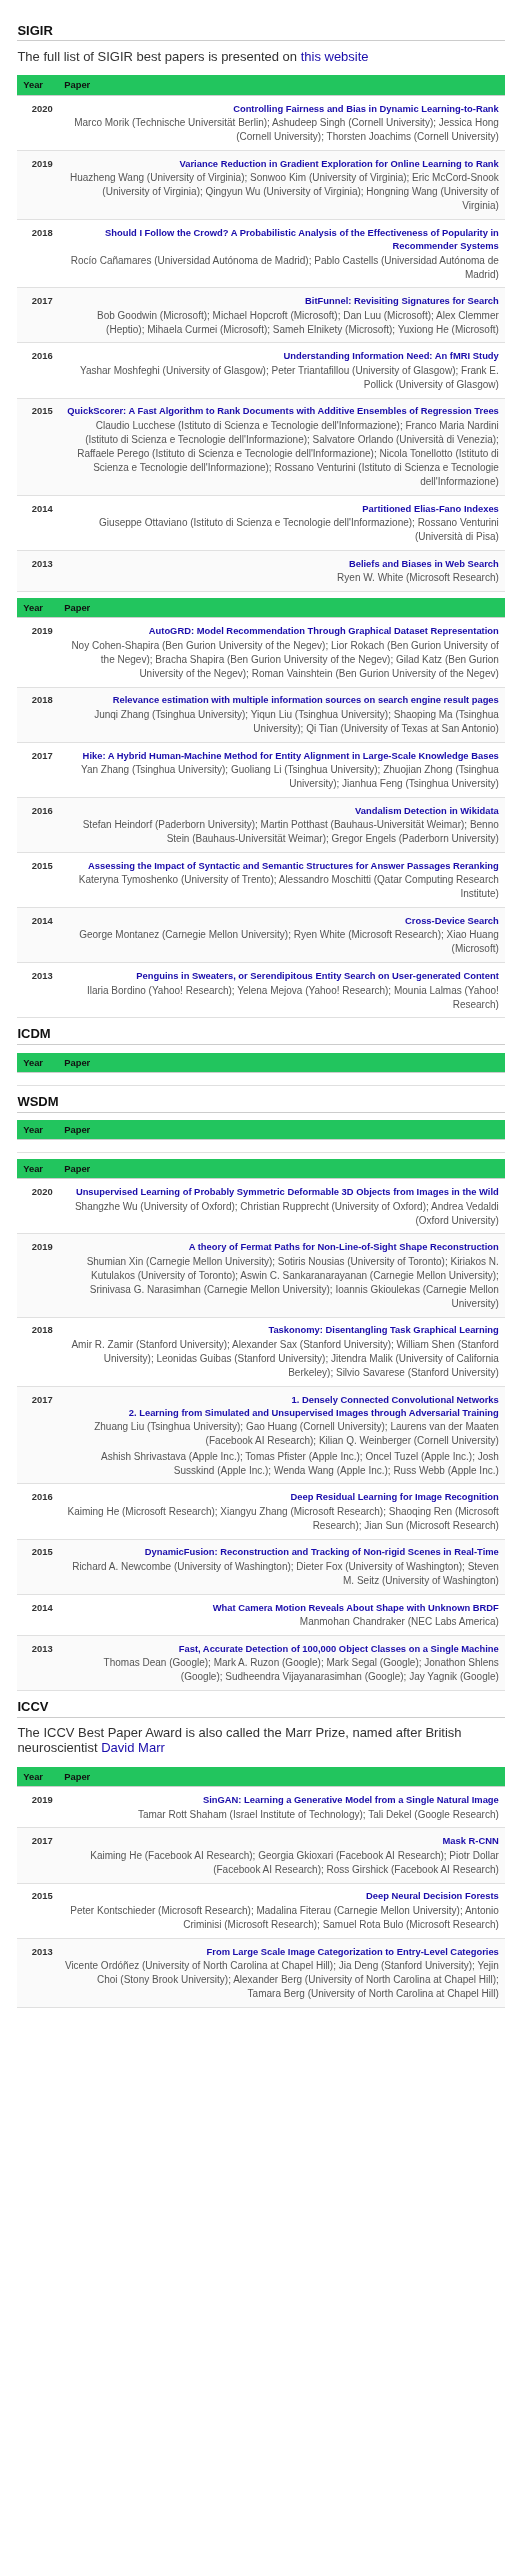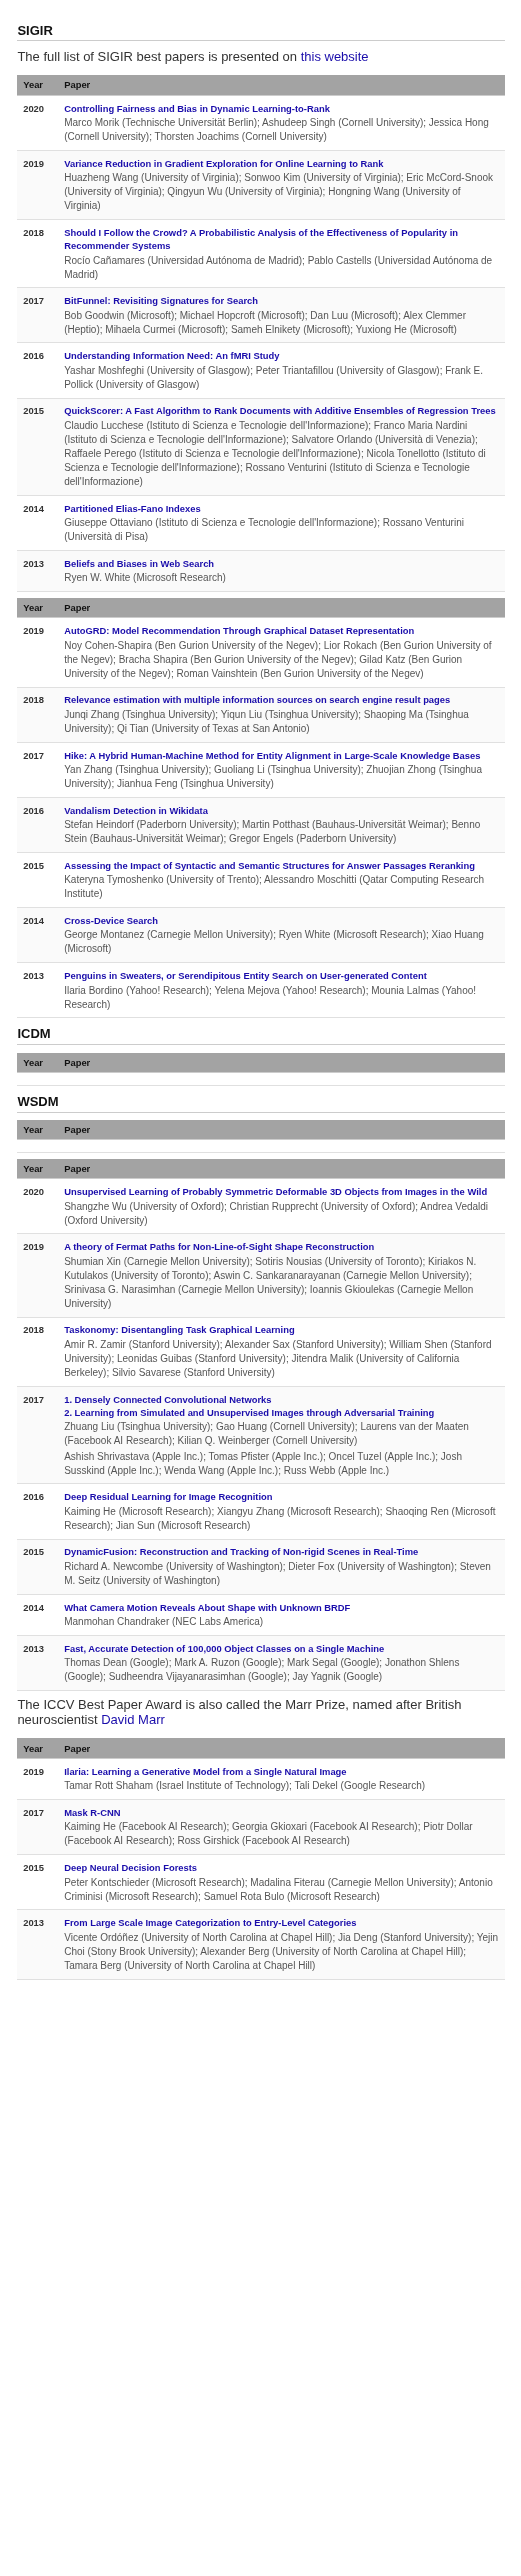--- a/index.html
+++ b/index.html
@@ -32,33 +32,34 @@
       border-bottom: 0.7px solid #ccc;
       padding-bottom: 2.9px;
     }
 
     table {
       width: 100%;
       border-collapse: collapse;
       margin-bottom: 5.8px;
     }
     thead tr {
-      background: #a3a3a3;
+      background: #22c55e;
     }
     thead th {
       text-align: left;
       padding: 4.3px 5.8px;
       font-weight: bold;
       font-size: 9.4px;
       border-bottom: 1.4px solid #ccc;
       color: #111;
     }
     thead th.year-col { width: 41px; }
     tbody tr {
       border-bottom: 0.7px solid #e0e0e0;
+      text-align: right;
     }
     tbody tr:nth-child(even) {
       background: #fafafa;
     }
     tbody td {
       padding: 5.8px 5.8px;
       vertical-align: top;
       font-size: 9.4px;
       line-height: 1.4;
     }
@@ -235,32 +236,33 @@
         <tr>
           <td class="year-cell">2014</td>
           <td><a href="#" class="paper-title bold-link">What Camera Motion Reveals About Shape with Unknown BRDF</a><div class="paper-authors">Manmohan Chandraker (NEC Labs America)</div></td>
         </tr>
         <tr>
           <td class="year-cell">2013</td>
           <td><a href="#" class="paper-title bold-link">Fast, Accurate Detection of 100,000 Object Classes on a Single Machine</a><div class="paper-authors">Thomas Dean (Google); Mark A. Ruzon (Google); Mark Segal (Google); Jonathon Shlens (Google); Sudheendra Vijayanarasimhan (Google); Jay Yagnik (Google)</div></td>
         </tr>
       </tbody>
     </table>
+    <h2 class="conference-title">ICCV</h2>
     <p class="section-intro">The ICCV Best Paper Award is also called the Marr Prize, named after British neuroscientist <a href="#">David Marr</a></p>
     <table>
       <thead>
         <tr>
           <th class="year-col">Year</th>
           <th>Paper</th>
         </tr>
       </thead>
       <tbody>
         <tr>
           <td class="year-cell">2019</td>
-          <td><a href="#" class="paper-title bold-link">Ilaria: Learning a Generative Model from a Single Natural Image</a><div class="paper-authors">Tamar Rott Shaham (Israel Institute of Technology); Tali Dekel (Google Research)</div></td>
+          <td><a href="#" class="paper-title bold-link">SinGAN: Learning a Generative Model from a Single Natural Image</a><div class="paper-authors">Tamar Rott Shaham (Israel Institute of Technology); Tali Dekel (Google Research)</div></td>
         </tr>
         <tr>
           <td class="year-cell">2017</td>
           <td><a href="#" class="paper-title bold-link">Mask R-CNN</a><div class="paper-authors">Kaiming He (Facebook AI Research); Georgia Gkioxari (Facebook AI Research); Piotr Dollar (Facebook AI Research); Ross Girshick (Facebook AI Research)</div></td>
         </tr>
         <tr>
           <td class="year-cell">2015</td>
           <td><a href="#" class="paper-title bold-link">Deep Neural Decision Forests</a><div class="paper-authors">Peter Kontschieder (Microsoft Research); Madalina Fiterau (Carnegie Mellon University); Antonio Criminisi (Microsoft Research); Samuel Rota Bulo (Microsoft Research)</div></td>
         </tr>
         <tr>

